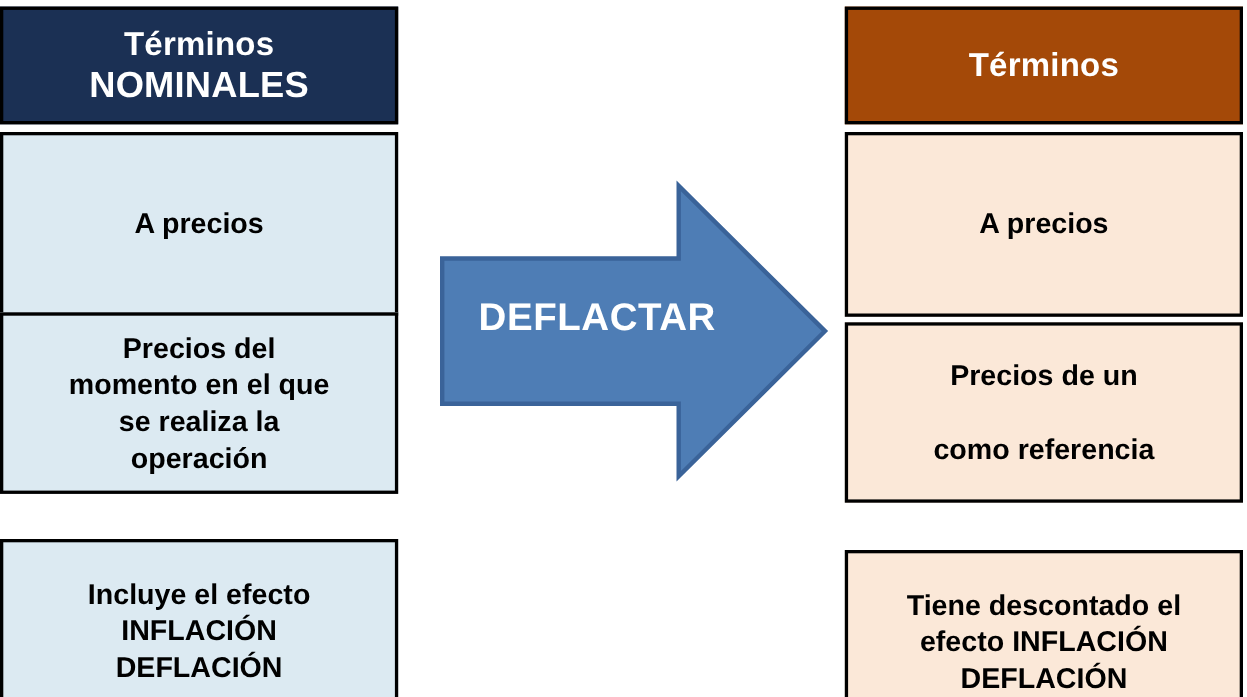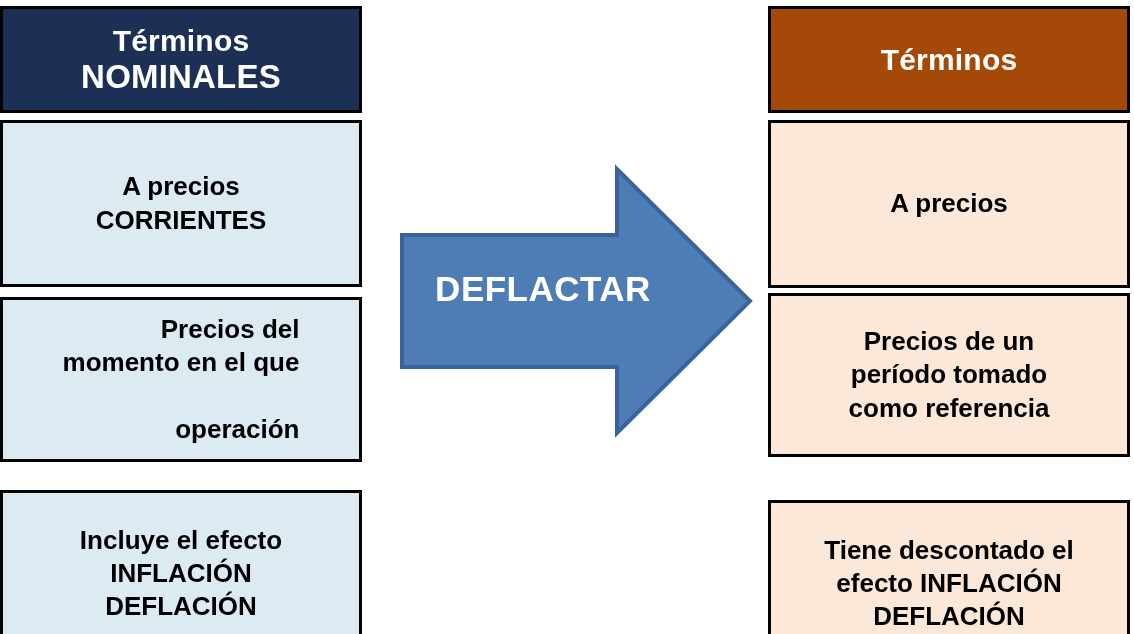--- a/index.html
+++ b/index.html
@@ -75,21 +75,21 @@
 
   .content-text {
     color: #000000;
     font-weight: bold;
     font-size: 26px;
     line-height: 1.27;
   }
 
   
   .left  .box-1 { top: 120px; height: 167px; }
-  .left  .box-2 { top: 297px; height: 165px; text-align: right; }
+  .left  .box-2 { top: 284px; height: 165px; }
   .left  .box-3 { top: 462px; height: 167px; margin-top: 28px; }
 
   
   .right .box-1 { top: 120px; height: 168px; }
   .right .box-2 { top: 293px; height: 164px; }
   .right .box-3 { top: 462px; height: 167px; margin-top: 38px; }
 
   
   .arrow-wrap {
     position: absolute;
@@ -126,29 +126,28 @@
     <div class="box header-box navy">
       <div class="header-text">
         <span>Términos</span>
         <span class="line2">NOMINALES</span>
       </div>
     </div>
 
     <div class="box content-box box-1">
       <div class="content-text">
         <span>A precios</span><br>
-        <span>CORRIENTES</span>
       </div>
     </div>
 
     <div class="box content-box box-2">
       <div class="content-text">
         <span>Precios del</span><br>
         <span>momento en el que</span><br>
-        <br>
+        <span>se realiza la</span><br>
         <span>operación</span>
       </div>
     </div>
 
     <div class="box content-box box-3">
       <div class="content-text">
         <span>Incluye el efecto</span><br>
         <span>INFLACIÓN</span><br>
         <span>DEFLACIÓN</span>
       </div>
@@ -173,21 +172,21 @@
 
     <div class="box content-box box-1">
       <div class="content-text">
         <span>A precios</span><br>
       </div>
     </div>
 
     <div class="box content-box box-2">
       <div class="content-text">
         <span>Precios de un</span><br>
-        <span>período tomado</span><br>
+        <br>
         <span>como referencia</span>
       </div>
     </div>
 
     <div class="box content-box box-3">
       <div class="content-text">
         <span>Tiene descontado el</span><br>
         <span>efecto INFLACIÓN</span><br>
         <span>DEFLACIÓN</span>
       </div>

